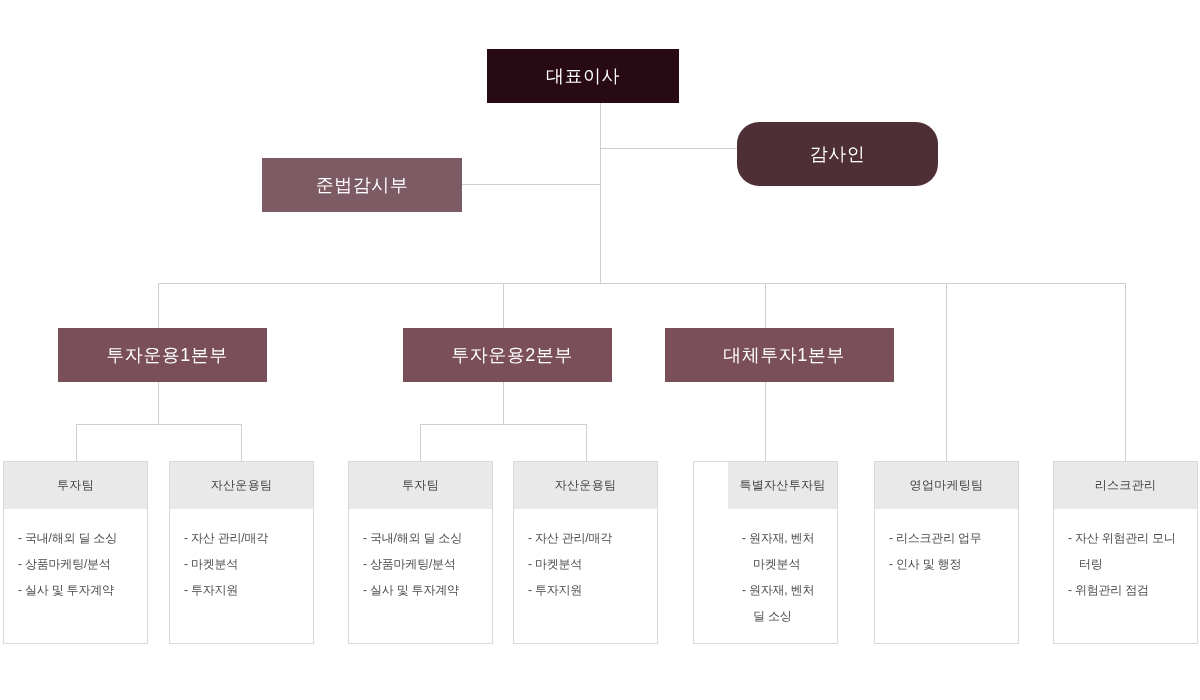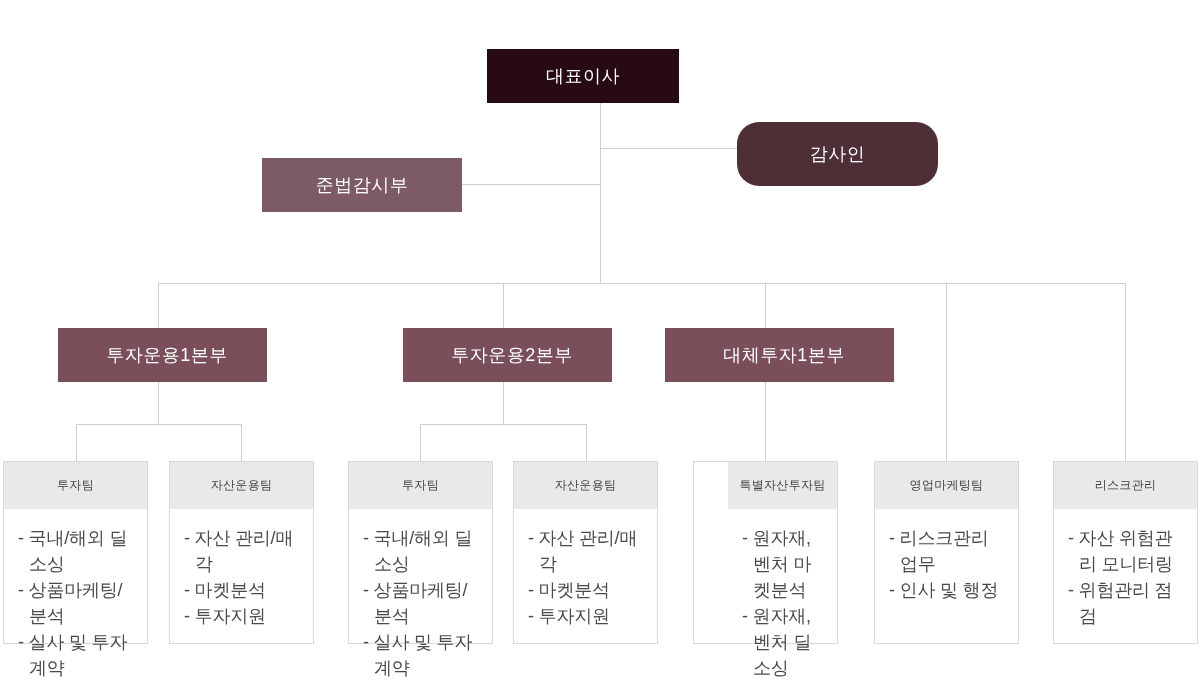--- a/index.html
+++ b/index.html
@@ -45,21 +45,21 @@
     justify-content: center;
     color: #404040;
     font-size: 12px;
     letter-spacing: 0.3px;
   }
   .team-body {
     padding: 16px 10px 0 14px;
   }
   .team-item {
     color: #4a4a4a;
-    font-size: 18px;
+    font-size: 12px;
     line-height: 26px;
     padding-left: 11px;
     text-indent: -11px;
     letter-spacing: -0.2px;
   }
 </style>
 </head>
 <body>
 
 <div class="canvas">

